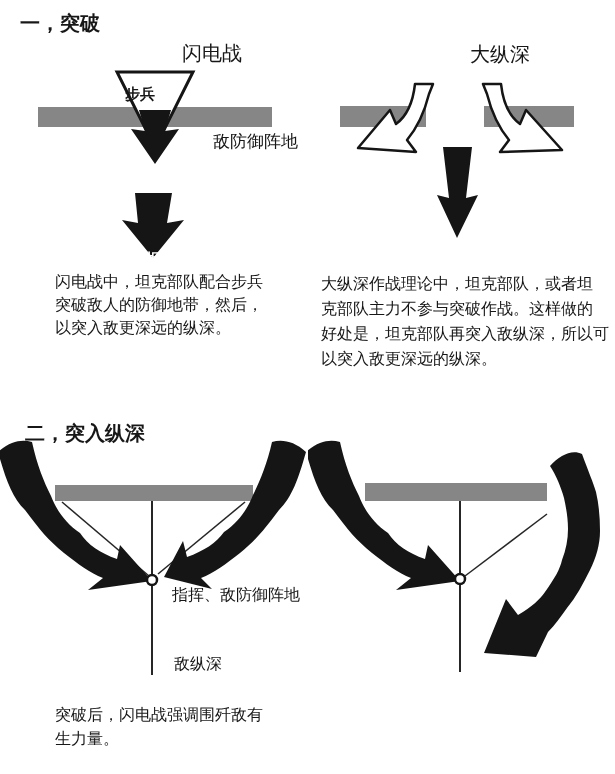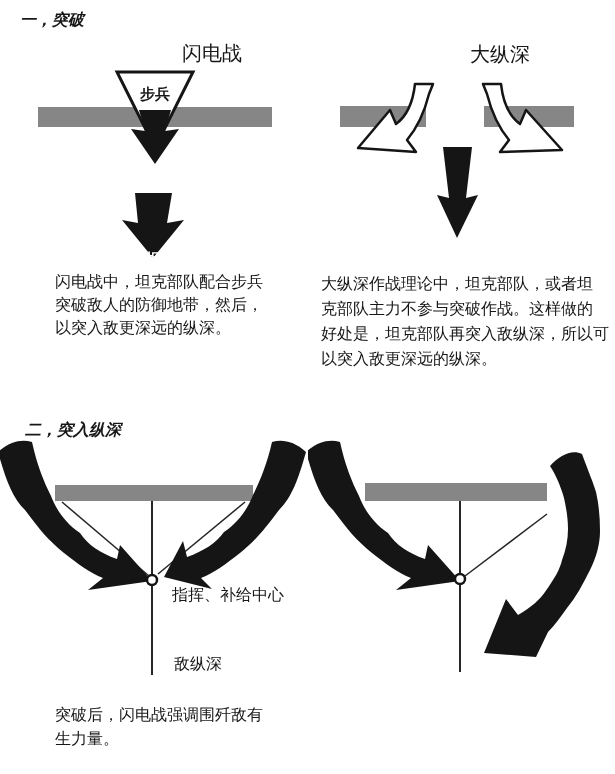--- a/index.html
+++ b/index.html
@@ -2,31 +2,31 @@
 <html><head>
 <meta charset="utf-8">
 <style>
   html,body{margin:0;padding:0;background:#e8e8e8;}
   .page{
     position:relative;width:615px;height:774px;margin:0 auto;
     background:#ffffff;overflow:hidden;
     font-family:"Liberation Sans",sans-serif;color:#151515;
   }
   svg.panel{position:absolute;display:block;}
-  .sec-title{position:absolute;font-size:16px;font-weight:bold;color:#171717;font-style:italic;}
+  .sec-title{position:absolute;font-size:20px;font-weight:bold;color:#171717;}
   .tac-label{position:absolute;font-size:20px;color:#171717;}
   .dlab{position:absolute;font-size:17px;color:#171717;white-space:nowrap;}
   .dlab-sm{position:absolute;font-size:16px;color:#171717;white-space:nowrap;}
   .para{position:absolute;font-size:16px;line-height:23px;white-space:pre-line;color:#171717;}
   .para.wide{line-height:25px;}
   .para.bottom{line-height:24px;}
   .vtext{position:absolute;color:#ffffff;text-align:center;font-weight:bold;margin-top:48px;}
   .vtext.t1{left:146px;top:115px;width:18px;font-size:13px;line-height:15px;}
   .vtext.t2{left:144px;top:202px;width:18px;font-size:14px;line-height:16px;}
-  .hlab{position:absolute;text-align:center;color:#171717;font-weight:bold;}
+  .hlab{position:absolute;text-align:left;color:#171717;font-weight:bold;}
   .blk{fill:#151515;stroke:none;}
   .funnel{fill:#ffffff;stroke:#151515;stroke-width:3;stroke-linejoin:miter;}
   .white-arrow{fill:#ffffff;stroke:#151515;stroke-width:2.5;stroke-linejoin:round;}
   .thin{stroke:#262626;stroke-width:2;fill:none;}
   .thin2{stroke:#262626;stroke-width:1.5;fill:none;}
   .node{fill:#ffffff;stroke:#151515;stroke-width:2.5;}
 </style>
 </head>
 <body>
 
@@ -41,20 +41,21 @@
   <svg class="panel" style="left:0;top:0" width="308" height="270" viewBox="0 0 308 270">
     <rect x="38" y="107" width="234" height="20" fill="#868686"></rect>
     <polygon class="funnel" points="117,72 193,72 155,148"></polygon>
     <polygon class="blk" points="139,110 171,110 165,131 179,129 155,164 131,129 145,131"></polygon>
     <polygon class="blk" points="135,193 172,193 167,223 184,220 153,258 122,220 138,223"></polygon>
   </svg>
 
   <div class="hlab" style="left:125px;top:85px;width:60px;font-size:15px">步兵</div>
   <div class="vtext t1">坦克</div>
   <div class="vtext t2">坦克</div>
+  <div class="dlab" style="left:213px;top:130px">敌防御阵地</div>
 
   <svg class="panel" style="left:308px;top:0" width="307" height="270" viewBox="0 0 307 270">
     <rect x="32" y="106" width="86" height="21" fill="#868686"></rect>
     <rect x="176" y="106" width="90" height="21" fill="#868686"></rect>
     <path class="white-arrow" d="M 107,84 C 105,102 99,116 88,124 L 82,110 L 50,148 L 108,152 L 99,140 C 109,128 117,110 121,94 L 125,84 Z"></path>
     <path class="white-arrow" d="M 193,84 C 195,102 201,116 212,124 L 218,110 L 254,150 L 192,152 L 201,140 C 191,128 183,110 179,94 L 175,84 Z"></path>
     <polygon class="blk" points="135,147 164,147 158,198 170,195 149,238 129,195 141,198"></polygon>
   </svg>
 
   <div class="para" style="left:55px;top:270px">闪电战中，坦克部队配合步兵
@@ -70,21 +71,21 @@
   <svg class="panel" style="left:0;top:435px" width="307" height="285" viewBox="0 0 307 285">
     <rect x="55" y="50" width="198" height="16" fill="#868686"></rect>
     <line class="thin" x1="152" y1="66" x2="152" y2="240"></line>
     <line class="thin2" x1="62" y1="67" x2="149" y2="141"></line>
     <line class="thin2" x1="245" y1="67" x2="158" y2="139"></line>
     <path class="blk" d="M -2,17 C 6,45 12,62 25,75 C 40,95 48,105 64,118 C 78,129 90,138 103,143 L 88,155 L 152,146 L 120,110 L 117,124 C 100,118 88,110 80,98 C 65,88 56,74 51,61 C 44,47 37,30 32,7 C 22,4 10,6 -2,17 Z"></path>
     <path class="blk" d="M 306,17 C 298,45 292,62 279,75 C 264,95 256,105 240,118 C 226,129 214,138 201,143 L 212,154 L 164,142 L 183,106 L 187,122 C 204,116 216,108 224,97 C 239,87 248,73 253,60 C 260,46 267,29 272,7 C 282,4 294,6 306,17 Z"></path>
     <circle class="node" cx="152" cy="145" r="5"></circle>
   </svg>
 
-  <div class="dlab-sm" style="left:172px;top:585px">指挥、补给中心</div>
+  <div class="dlab-sm" style="left:172px;top:585px">指挥、敌防御阵地</div>
   <div class="dlab-sm" style="left:174px;top:654px">敌纵深</div>
 
   <svg class="panel" style="left:308px;top:435px" width="307" height="300" viewBox="0 0 307 300">
     <rect x="57" y="48" width="182" height="18" fill="#868686"></rect>
     <line class="thin" x1="152" y1="66" x2="152" y2="237"></line>
     <line class="thin2" x1="239" y1="79" x2="157" y2="141"></line>
     <path class="blk" d="M -2,17 C 6,45 12,62 25,75 C 40,95 48,105 64,118 C 78,129 90,138 103,143 L 88,155 L 152,146 L 120,110 L 117,124 C 100,118 88,110 80,98 C 65,88 56,74 51,61 C 44,47 37,30 32,7 C 22,4 10,6 -2,17 Z"></path>
     <path class="blk" d="M 274,19 C 281,38 285,47 288,57 C 291,70 292,83 292,96 C 292,110 288,123 282,135 C 275,149 268,162 259,173 C 253,181 247,190 240,197 L 228,222 L 176,218 L 198,164 L 210,180 C 224,172 232,164 237,157 C 247,143 252,134 254,125 C 258,115 260,104 260,94 C 260,83 258,72 256,63 C 253,52 248,40 242,31 C 252,20 264,14 274,19 Z"></path>
     <circle class="node" cx="152" cy="144" r="5"></circle>
   </svg>

